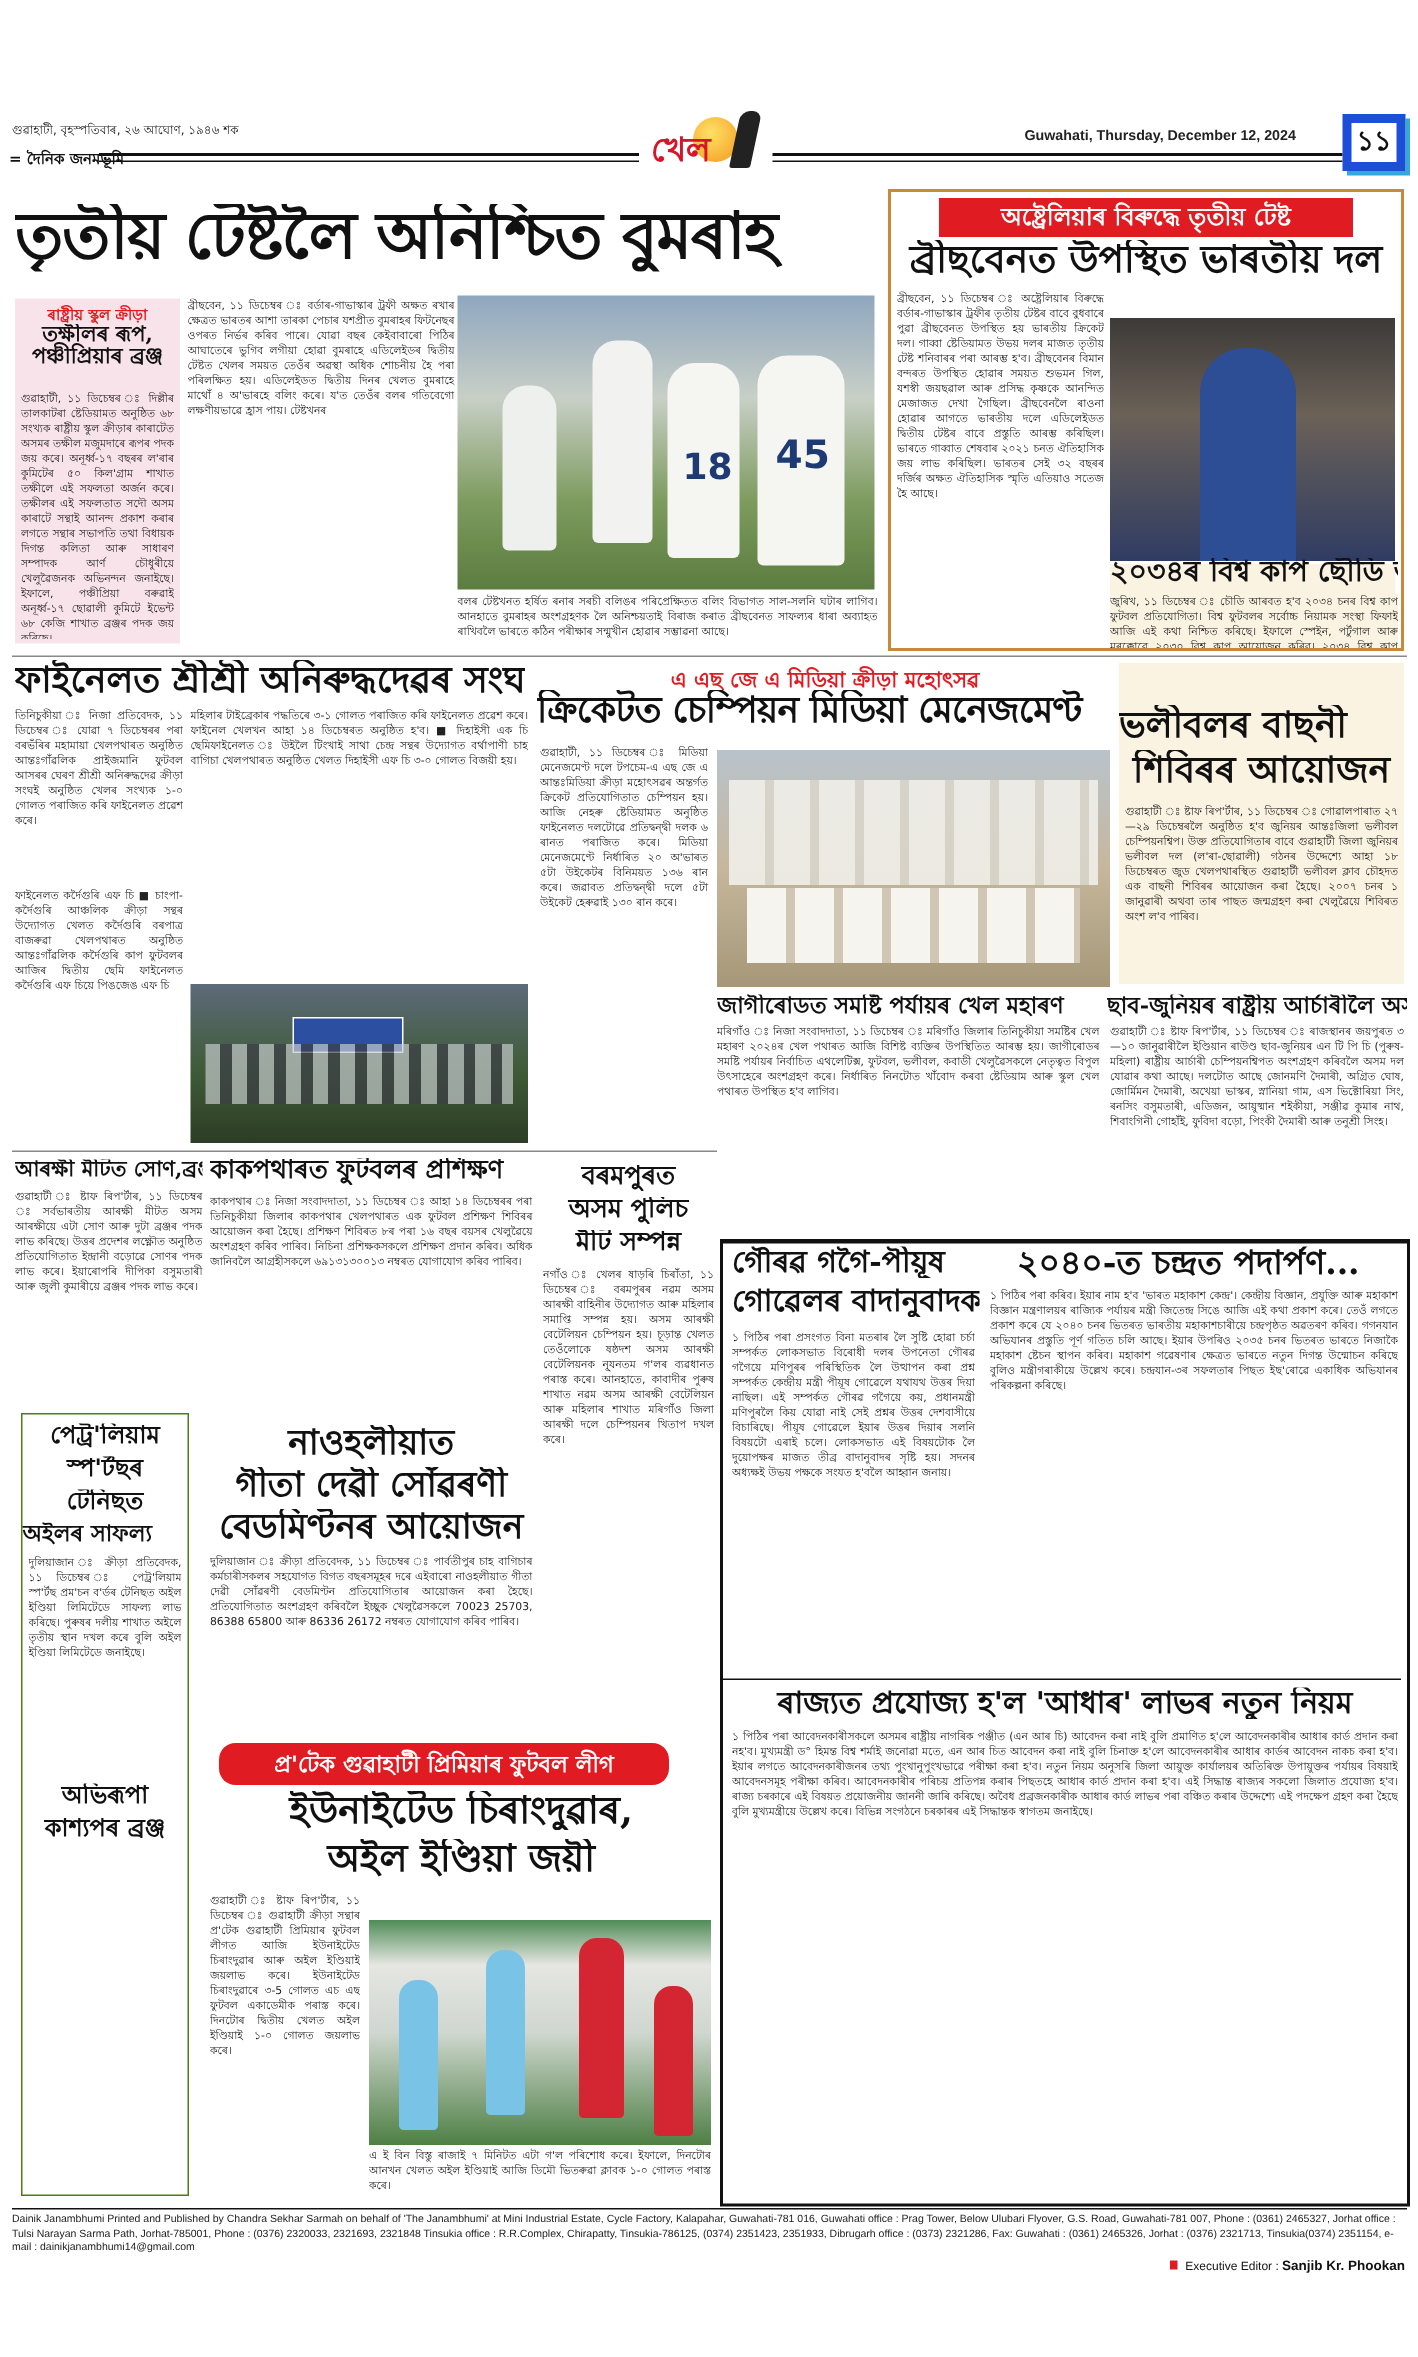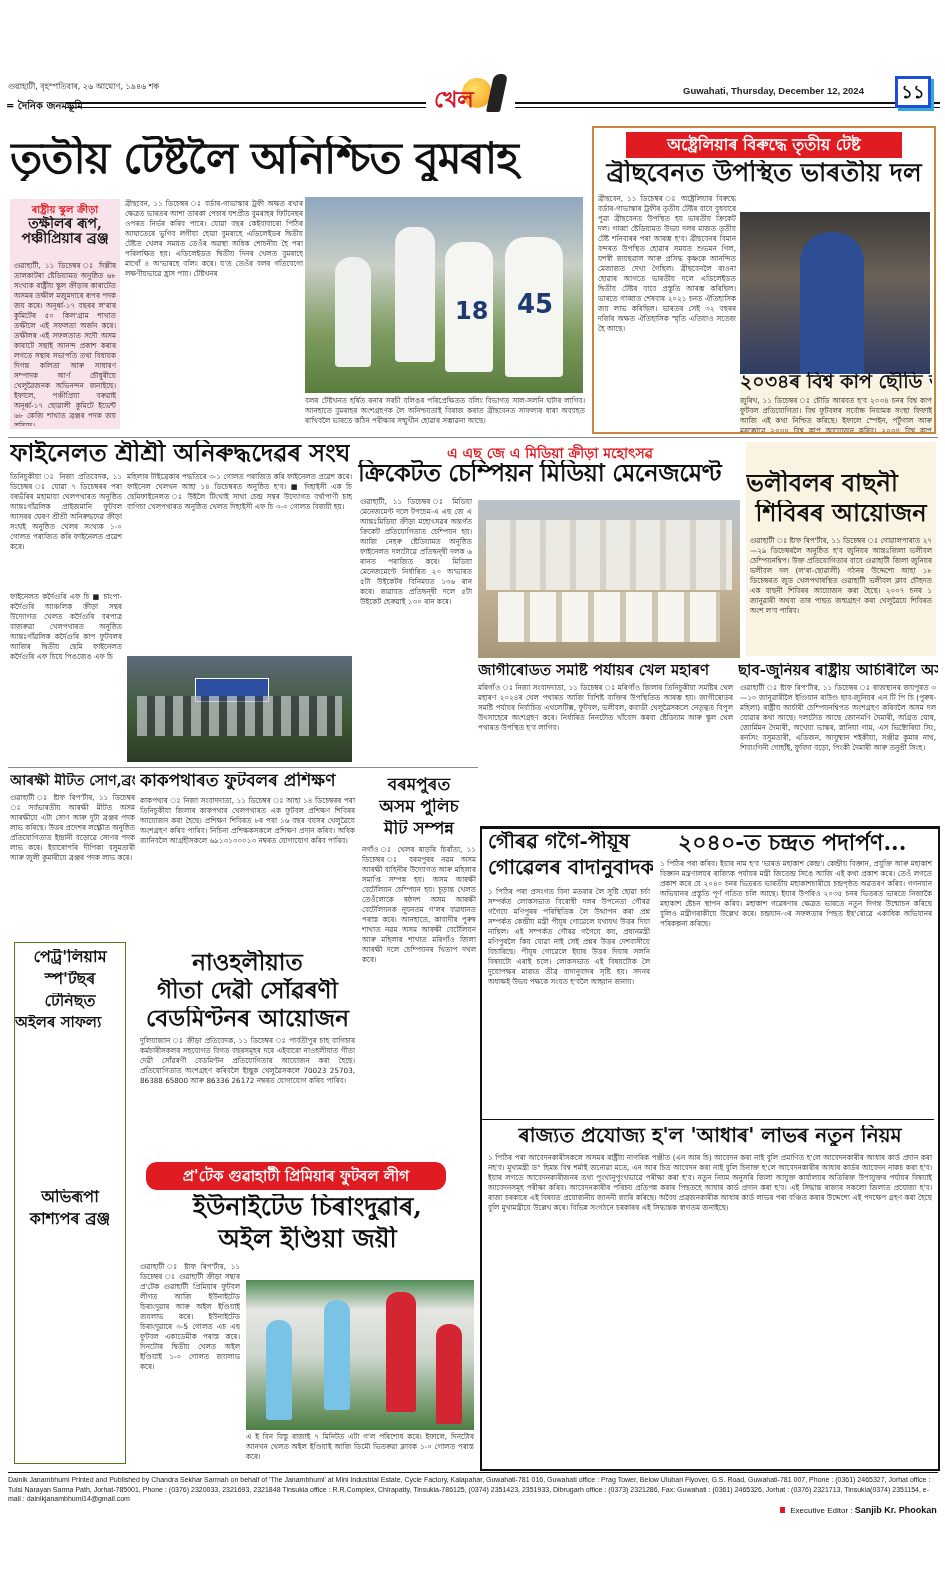--- a/index.html
+++ b/index.html
@@ -18,21 +18,21 @@
   <div class="abs" style="left:8px;top:20px;font-size:8px;color:#222;white-space:nowrap;">গুৱাহাটী, বৃহস্পতিবাৰ, ২৬ আঘোণ, ১৯৪৬ শক</div>
   <div class="abs" style="left:6px;top:38px;font-size:10px;font-weight:bold;white-space:nowrap;">= দৈনিক জনমভূমি</div>
   <div class="abs" style="left:66px;top:42px;width:360px;height:3px;border-top:2px solid #111;border-bottom:1px solid #111;"></div>
   <div class="abs" style="left:515px;top:42px;width:425px;height:3px;border-top:2px solid #111;border-bottom:1px solid #111;"></div>
   <div class="abs" style="left:430px;top:12px;width:84px;height:44px;">
     <div class="abs" style="left:32px;top:6px;width:30px;height:30px;border-radius:50%;background:radial-gradient(circle at 40% 35%,#ffe066,#f29a1d);"></div>
     <div class="abs" style="left:60px;top:2px;width:14px;height:38px;background:#222;border-radius:6px 6px 2px 2px;transform:skewX(-12deg);"></div>
     <div class="abs" style="left:4px;top:10px;font-family:'DejaVu Serif',serif;font-size:22px;font-weight:bold;color:#d6152a;white-space:nowrap;">খেল</div>
   </div>
   <div class="abs" style="left:683px;top:25px;font-size:9.5px;font-weight:bold;color:#222;white-space:nowrap;font-family:'Liberation Sans',sans-serif;">Guwahati, Thursday, December 12, 2024</div>
-  <div class="abs" style="left:895px;top:16px;width:30px;height:26px;border:3px solid #1d4ed8;box-shadow:3px 3px 0 #35a8d8;background:#fff;text-align:center;">
+  <div class="abs" style="left:895px;top:16px;width:30px;height:26px;border:6px solid #1d4ed8;box-shadow:3px 3px 0 #35a8d8;background:#fff;text-align:center;">
     <span style="font-size:18px;font-weight:bold;line-height:26px;">১১</span>
   </div>
 </div>
 
 <div class="abs hd" style="left:10px;top:136px;width:575px;font-size:43px;letter-spacing:-1px;">তৃতীয় টেষ্টলৈ অনিশ্চিত বুমৰাহ</div>
 
 <div class="abs" style="left:10px;top:199px;width:110px;height:230px;background:#f9e3ea;">
   <div class="abs kicker" style="left:4px;top:3px;width:102px;text-align:center;font-size:10px;color:#e11b22;">ৰাষ্ট্ৰীয় স্কুল ক্ৰীড়া</div>
   <div class="abs hd" style="left:4px;top:17px;width:102px;white-space:normal;text-align:center;font-size:14px;">তক্ষীলৰ ৰূপ, পঞ্চীপ্ৰিয়াৰ ব্ৰঞ্জ</div>
   <div class="abs txt" style="left:4px;top:62px;width:102px;height:165px;">গুৱাহাটী, ১১ ডিচেম্বৰ ঃ দিল্লীৰ তালকাটৰা ষ্টেডিয়ামত অনুষ্ঠিত ৬৮ সংখ্যক ৰাষ্ট্ৰীয় স্কুল ক্ৰীড়াৰ কাৰাটেত অসমৰ তক্ষীল মজুমদাৰে ৰূপৰ পদক জয় কৰে। অনূৰ্ধ্ব-১৭ বছৰৰ ল'ৰাৰ কুমিটেৰ ৫০ কিল'গ্ৰাম শাখাত তক্ষীলে এই সফলতা অৰ্জন কৰে। তক্ষীলৰ এই সফলতাত সদৌ অসম কাৰাটে সন্থাই আনন্দ প্ৰকাশ কৰাৰ লগতে সন্থাৰ সভাপতি তথা বিধায়ক দিগন্ত কলিতা আৰু সাধাৰণ সম্পাদক আৰ্ণ চৌধুৰীয়ে খেলুৱৈজনক অভিনন্দন জনাইছে। ইফালে, পঞ্চীপ্ৰিয়া বৰুৱাই অনূৰ্ধ্ব-১৭ ছোৱালী কুমিটে ইভেন্ট ৬৮ কেজি শাখাত ব্ৰঞ্জৰ পদক জয় কৰিছে।</div>
@@ -99,20 +99,21 @@
 <div class="abs hd" style="left:362px;top:776px;width:114px;text-align:center;font-size:17px;">বৰমপুৰত</div>
 <div class="abs hd" style="left:362px;top:798px;width:114px;text-align:center;font-size:17px;">অসম পুলিচ</div>
 <div class="abs hd" style="left:362px;top:820px;width:114px;text-align:center;font-size:17px;">মীট সম্পন্ন</div>
 <div class="abs txt" style="left:362px;top:845px;width:114px;height:290px;">নগাঁও ঃ খেলৰ ষাড়ৰি চিৰাঁতা, ১১ ডিচেম্বৰ ঃ বৰমপুৰৰ নৱম অসম আৰক্ষী বাহিনীৰ উদ্যোগত আৰু মহিলাৰ সমাপ্তি সম্পন্ন হয়। অসম আৰক্ষী বেটেলিয়ন চেম্পিয়ন হয়। চূড়ান্ত খেলত তেওঁলোকে ষষ্ঠদশ অসম আৰক্ষী বেটেলিয়নক নূ্যনতম গ'লৰ ব্যৱধানত পৰাস্ত কৰে। আনহাতে, কাবাদীৰ পুৰুষ শাখাত নৱম অসম আৰক্ষী বেটেলিয়ন আৰু মহিলাৰ শাখাত মৰিগাঁও জিলা আৰক্ষী দলে চেম্পিয়নৰ খিতাপ দখল কৰে।</div>
 
 <div class="abs" style="left:14px;top:942px;width:110px;height:520px;border:1px solid #4d7c0f;">
   <div class="abs hd" style="left:0;top:6px;width:110px;text-align:center;font-size:16px;">পেট্ৰ'লিয়াম</div>
   <div class="abs hd" style="left:0;top:28px;width:110px;text-align:center;font-size:16px;">স্প'ৰ্টছৰ</div>
   <div class="abs hd" style="left:0;top:50px;width:110px;text-align:center;font-size:16px;">টেনিছত</div>
   <div class="abs hd" style="left:0;top:72px;width:110px;font-size:15px;">অইলৰ সাফল্য</div>
+  <div class="abs txt" style="left:4px;top:94px;width:102px;height:150px;">দুলিয়াজান ঃ ক্ৰীড়া প্ৰতিবেদক, ১১ ডিচেম্বৰ ঃ পেট্ৰ'লিয়াম স্প'ৰ্টছ প্ৰম'চন ব'ৰ্ডৰ টেনিছত অইল ইণ্ডিয়া লিমিটেডে সাফল্য লাভ কৰিছে। পুৰুষৰ দলীয় শাখাত অইলে তৃতীয় স্থান দখল কৰে বুলি অইল ইণ্ডিয়া লিমিটেডে জনাইছে।</div>
   <div class="abs hd" style="left:0;top:246px;width:110px;text-align:center;font-size:16px;">অভিৰূপা</div>
   <div class="abs hd" style="left:0;top:268px;width:110px;text-align:center;font-size:16px;">কাশ্যপৰ ব্ৰঞ্জ</div>
 </div>
 
 <div class="abs hd" style="left:140px;top:950px;width:215px;text-align:center;font-size:23px;">নাওহলীয়াত</div>
 <div class="abs hd" style="left:140px;top:978px;width:215px;text-align:center;font-size:23px;">গীতা দেৱী সোঁৱৰণী</div>
 <div class="abs hd" style="left:140px;top:1006px;width:215px;text-align:center;font-size:23px;">বেডমিণ্টনৰ আয়োজন</div>
 <div class="abs txt" style="left:140px;top:1036px;width:215px;height:118px;">দুলিয়াজান ঃ ক্ৰীড়া প্ৰতিবেদক, ১১ ডিচেম্বৰ ঃ পাৰ্বতীপুৰ চাহ বাগিচাৰ কৰ্মচাৰীসকলৰ সহযোগত বিগত বছৰসমূহৰ দৰে এইবাৰো নাওহলীয়াত গীতা দেৱী সোঁৱৰণী বেডমিণ্টন প্ৰতিযোগিতাৰ আয়োজন কৰা হৈছে। প্ৰতিযোগিতাত অংশগ্ৰহণ কৰিবলৈ ইচ্ছুক খেলুৱৈসকলে 70023 25703, 86388 65800 আৰু 86336 26172 নম্বৰত যোগাযোগ কৰিব পাৰিব।</div>
 
 <div class="abs kicker" style="left:146px;top:1162px;width:300px;height:28px;line-height:28px;text-align:center;font-size:15px;color:#fff;background:#e11b22;border-radius:11px;">প্ৰ'টেক গুৱাহাটী প্ৰিমিয়াৰ ফুটবল লীগ</div>

